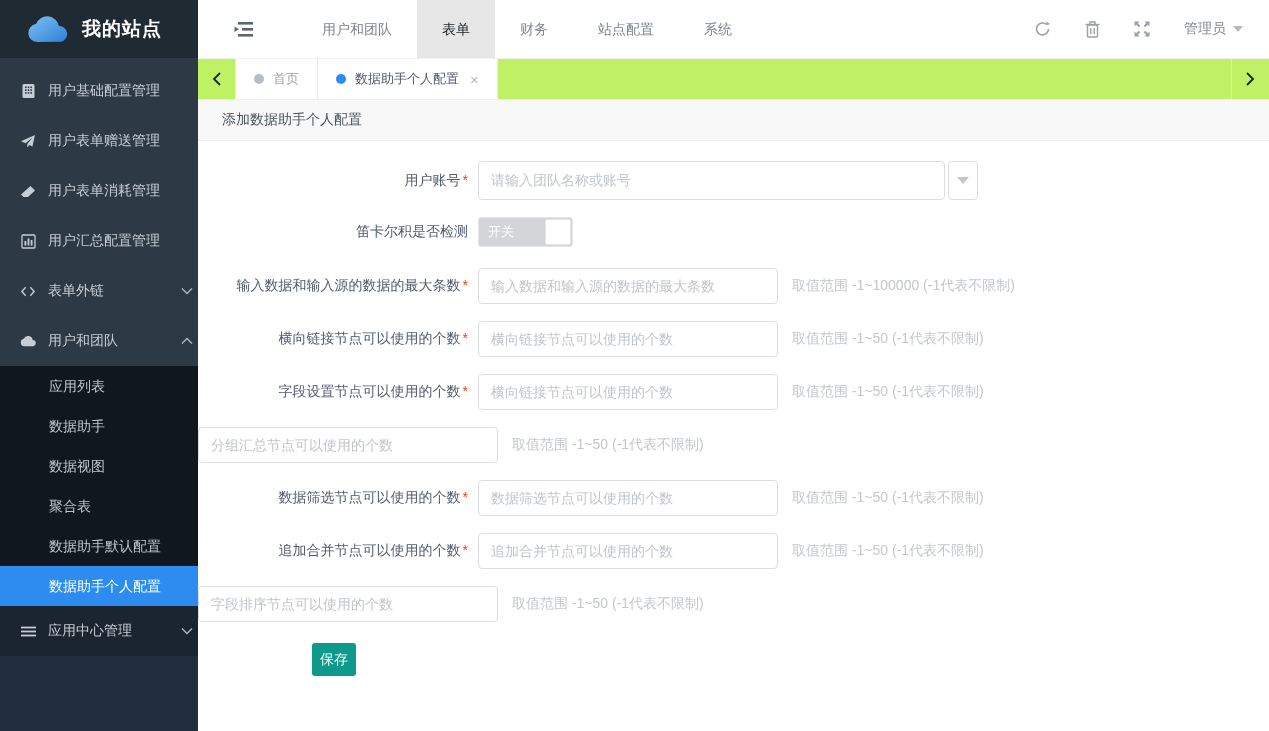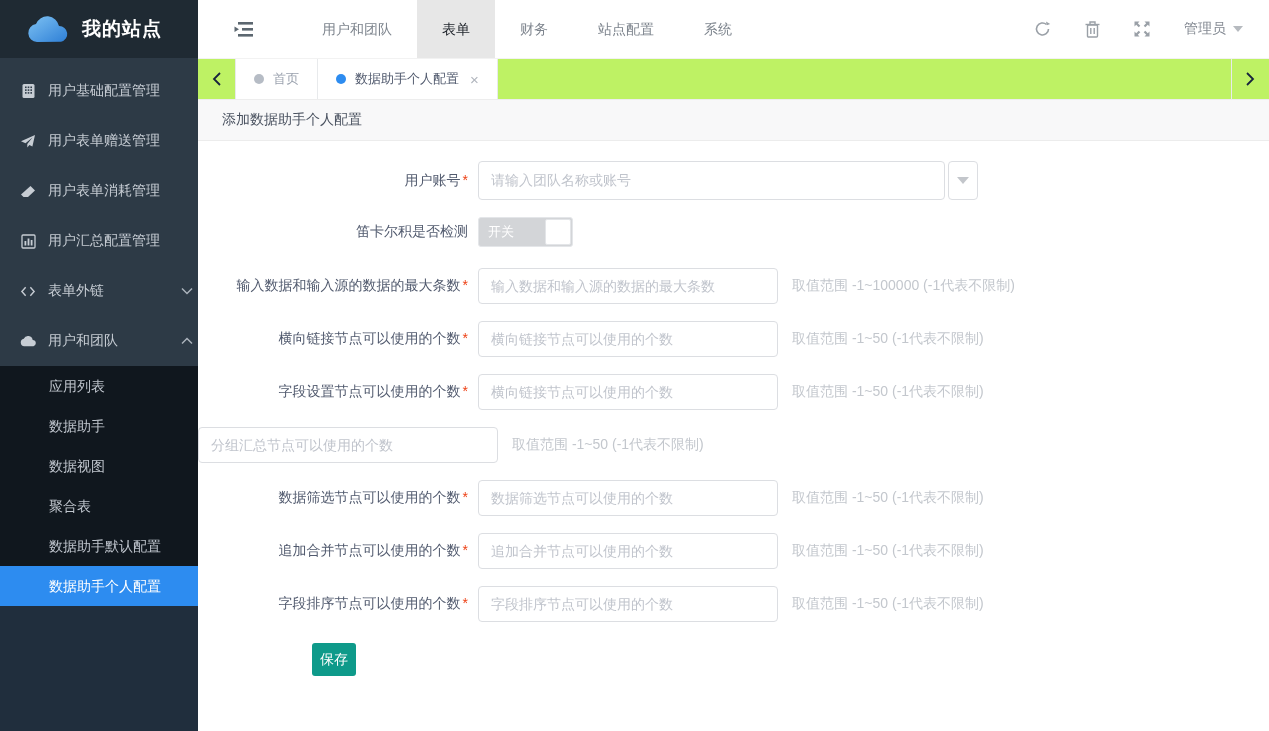--- a/index.html
+++ b/index.html
@@ -168,20 +168,37 @@
 
   <div class="submenu">
     <div class="submenu-item">应用列表</div>
     <div class="submenu-item">数据助手</div>
     <div class="submenu-item">数据视图</div>
     <div class="submenu-item">聚合表</div>
     <div class="submenu-item">数据助手默认配置</div>
     <div class="submenu-item active">数据助手个人配置</div>
   </div>
 
+  <div class="nav-item bottom-item">
+    <span class="icon">
+      <svg width="15" height="11" viewBox="0 0 15 11">
+          <g stroke="#c7cdd4" stroke-width="1.8">
+            <line x1="0" y1="1.5" x2="15" y2="1.5"></line>
+            <line x1="0" y1="5.5" x2="15" y2="5.5"></line>
+            <line x1="0" y1="9.5" x2="15" y2="9.5"></line>
+          </g>
+        </svg>
+    </span>
+    <span>应用中心管理</span>
+    <span class="chev">
+      <svg width="12" height="8" viewBox="0 0 12 8">
+          <path d="M1 1.5 L6 6.5 L11 1.5" fill="none" stroke="#aab2bb" stroke-width="1.5"></path>
+        </svg>
+    </span>
+  </div>
   <div class="sidebar-fill"></div>
 </div>
 
 <div class="main">
 
   <div class="topbar">
     <span class="collapse-btn">
       <svg width="19" height="15" viewBox="0 0 19 15">
           <g fill="#5c6770">
             <rect x="4" y="0" width="15" height="2.6"></rect>
@@ -306,20 +323,19 @@
       <span class="hint">取值范围 -1~50  (-1代表不限制)</span>
     </div>
 
     <div class="form-row">
       <div class="form-label"><span>追加合并节点可以使用的个数</span><span class="req">*</span></div>
       <input class="text-input" type="text" placeholder="追加合并节点可以使用的个数" style="">
       <span class="hint">取值范围 -1~50  (-1代表不限制)</span>
     </div>
 
     <div class="form-row">
-      <div class="form-label"><span>字段排序节点可以使用的个数</span><span class="req">*</span></div>
       <input class="text-input" type="text" placeholder="字段排序节点可以使用的个数" style="">
       <span class="hint">取值范围 -1~50  (-1代表不限制)</span>
     </div>
 
     <button class="save-btn">保存</button>
   </div>
 </div>
 
 </body></html>

